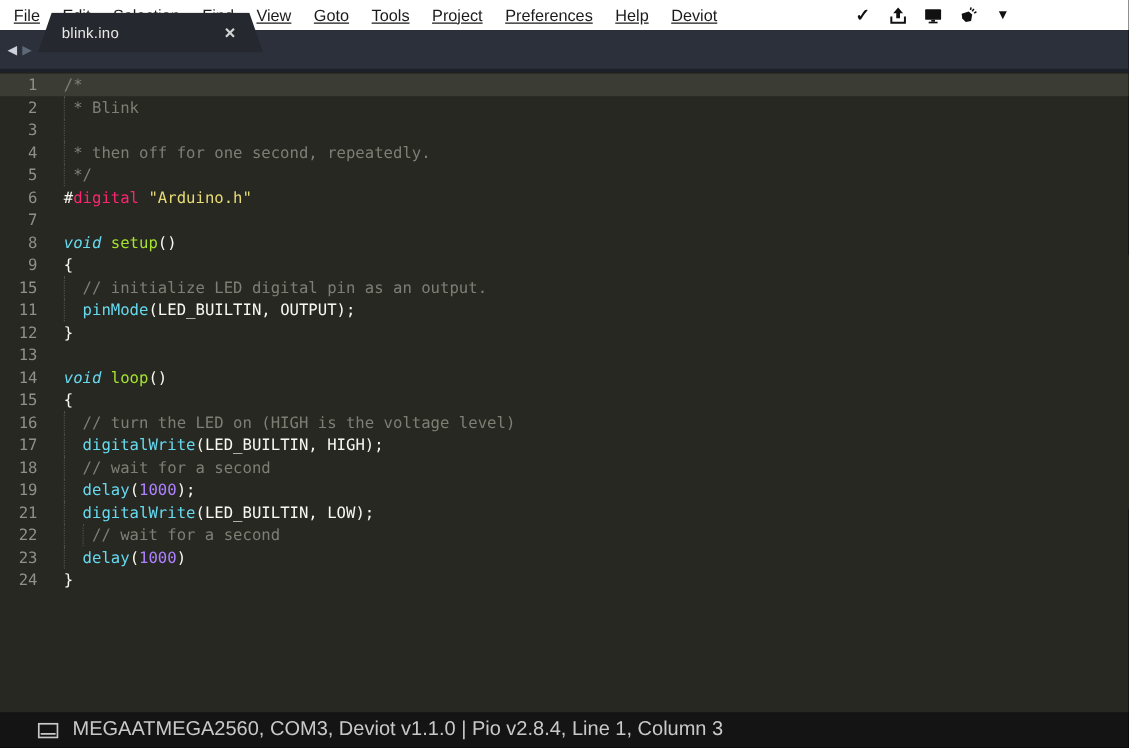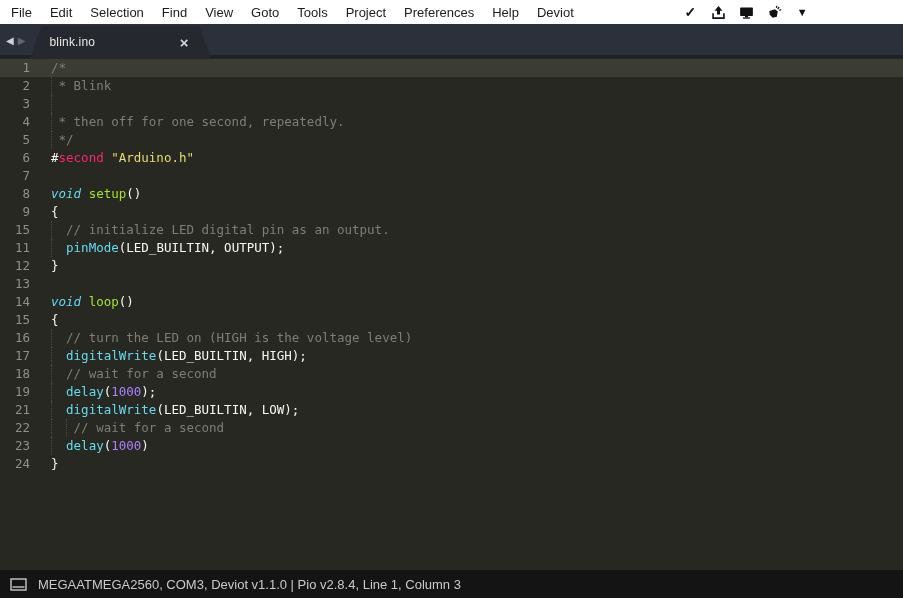--- a/index.html
+++ b/index.html
@@ -5,39 +5,39 @@
   * { margin:0; padding:0; box-sizing:border-box; }
   html,body { width:903px; height:598px; background:#000; font-family:"Liberation Sans", sans-serif; }
   .window { width:903px; height:598px; display:flex; flex-direction:column; overflow:hidden; }
 
   
   .menubar {
     height:24px; background:var(--menubar-bg); display:flex; align-items:center;
     font-size:13px; color:var(--menubar-text); flex-shrink:0; padding-left:2px;
   }
   .menu-items { display:flex; height:100%; align-items:center; }
-  .menu-item { padding:0 9px; height:100%; display:flex; align-items:center; cursor:default; }
+  .menu-item { padding:0 9px; height:100%; display:flex; align-items:center; cursor:default;text-decoration:underline; }
   .menu-iconbar { display:flex; align-items:center; gap:13px; margin-left:100px; }
   .mi { width:15px; height:15px; display:flex; align-items:center; justify-content:center; }
   .mi svg { display:block; }
   .check-glyph { font-size:14px; font-weight:bold; color:#111; line-height:1; }
   .dd-glyph { font-size:11px; color:#111; line-height:1; }
 
   
   .tabbar {
     height:34px; background:var(--tabbar-bg); flex-shrink:0; display:flex; align-items:flex-end;
     position:relative;
   }
   .tabbar::after { content:""; position:absolute; left:0; right:0; bottom:0; height:3px; background:var(--tabbar-strip); }
   .navarrows { display:flex; align-items:center; gap:4px; padding:0 5px 0 6px; height:34px; }
   .nav { font-size:10px; line-height:1; cursor:default; }
   .nav.back { color:#ccd2da; }
   .nav.fwd  { color:#5f6878; }
   .tab {
-    position:relative; z-index:1; height:32px; width:180px; margin-bottom:0;
+    position:relative; z-index:1; height:32px; width:180px; margin-bottom:16px;
     background:var(--tab-bg); color:var(--tab-text);
     clip-path: polygon(11px 0, calc(100% - 11px) 0, 100% 100%, 0 100%);
     display:flex; align-items:center; padding:0 22px 0 19px; font-size:12px;
   }
   .tab-label { flex:1; letter-spacing:.2px; }
   .tab-close { color:#d6d6d6; font-size:15px; font-weight:bold; line-height:1; cursor:default; }
 
   
   .editor {
     flex:1; background:var(--editor-bg); overflow:hidden; position:relative;
@@ -54,21 +54,21 @@
   .tok-f   { color:var(--function); }
   .tok-s   { color:var(--support); }
   .tok-str { color:var(--string); }
   .tok-num { color:var(--number); }
   .tok-p   { color:var(--plain); }
   .tok-pp  { color:var(--preproc); }
 
   
   .statusbar {
     height:28px; background:var(--statusbar-bg); color:var(--statusbar-text);
-    display:flex; align-items:center; font-size:13px; flex-shrink:0; padding-left:10px; gap:11px;
+    display:flex; align-items:center; font-size:16px; flex-shrink:0; padding-left:30px; gap:11px;
   }
   .panel-icon { display:flex; align-items:center; }
 </style>
 </head>
 <body>
 
 <div class="window">
 
   <div class="menubar">
     <div class="menu-items" id="menu-items">
@@ -122,21 +122,21 @@
     </div>
   </div>
 
   <div class="editor">
     <div id="code-lines">
         <div class="line hl"><span class="gutter">1</span><span class="code"><span class="tok-c">/*</span></span></div>
         <div class="line"><span class="gutter">2</span><span class="code"><span class="guide" style="left: 0ch;"></span><span class="tok-c"> * Blink</span></span></div>
         <div class="line"><span class="gutter">3</span><span class="code"><span class="guide" style="left: 0ch;"></span></span></div>
         <div class="line"><span class="gutter">4</span><span class="code"><span class="guide" style="left: 0ch;"></span><span class="tok-c"> * then off for one second, repeatedly.</span></span></div>
         <div class="line"><span class="gutter">5</span><span class="code"><span class="guide" style="left: 0ch;"></span><span class="tok-c"> */</span></span></div>
-        <div class="line"><span class="gutter">6</span><span class="code"><span class="tok-p">#</span><span class="tok-pp">second</span><span class="tok-p"> </span><span class="tok-str">"Arduino.h"</span></span></div>
+        <div class="line"><span class="gutter">6</span><span class="code"><span class="tok-p">#</span><span class="tok-pp">digital</span><span class="tok-p"> </span><span class="tok-str">"Arduino.h"</span></span></div>
         <div class="line"><span class="gutter">7</span><span class="code"></span></div>
         <div class="line"><span class="gutter">8</span><span class="code"><span class="tok-k">void</span><span class="tok-p"> </span><span class="tok-f">setup</span><span class="tok-p">()</span></span></div>
         <div class="line"><span class="gutter">9</span><span class="code"><span class="tok-p">{</span></span></div>
         <div class="line"><span class="gutter">15</span><span class="code"><span class="guide" style="left: 0ch;"></span><span class="tok-c">  // initialize LED digital pin as an output.</span></span></div>
         <div class="line"><span class="gutter">11</span><span class="code"><span class="guide" style="left: 0ch;"></span><span class="tok-p">  </span><span class="tok-s">pinMode</span><span class="tok-p">(LED_BUILTIN, OUTPUT);</span></span></div>
         <div class="line"><span class="gutter">12</span><span class="code"><span class="tok-p">}</span></span></div>
         <div class="line"><span class="gutter">13</span><span class="code"></span></div>
         <div class="line"><span class="gutter">14</span><span class="code"><span class="tok-k">void</span><span class="tok-p"> </span><span class="tok-f">loop</span><span class="tok-p">()</span></span></div>
         <div class="line"><span class="gutter">15</span><span class="code"><span class="tok-p">{</span></span></div>
         <div class="line"><span class="gutter">16</span><span class="code"><span class="guide" style="left: 0ch;"></span><span class="tok-c">  // turn the LED on (HIGH is the voltage level)</span></span></div>

